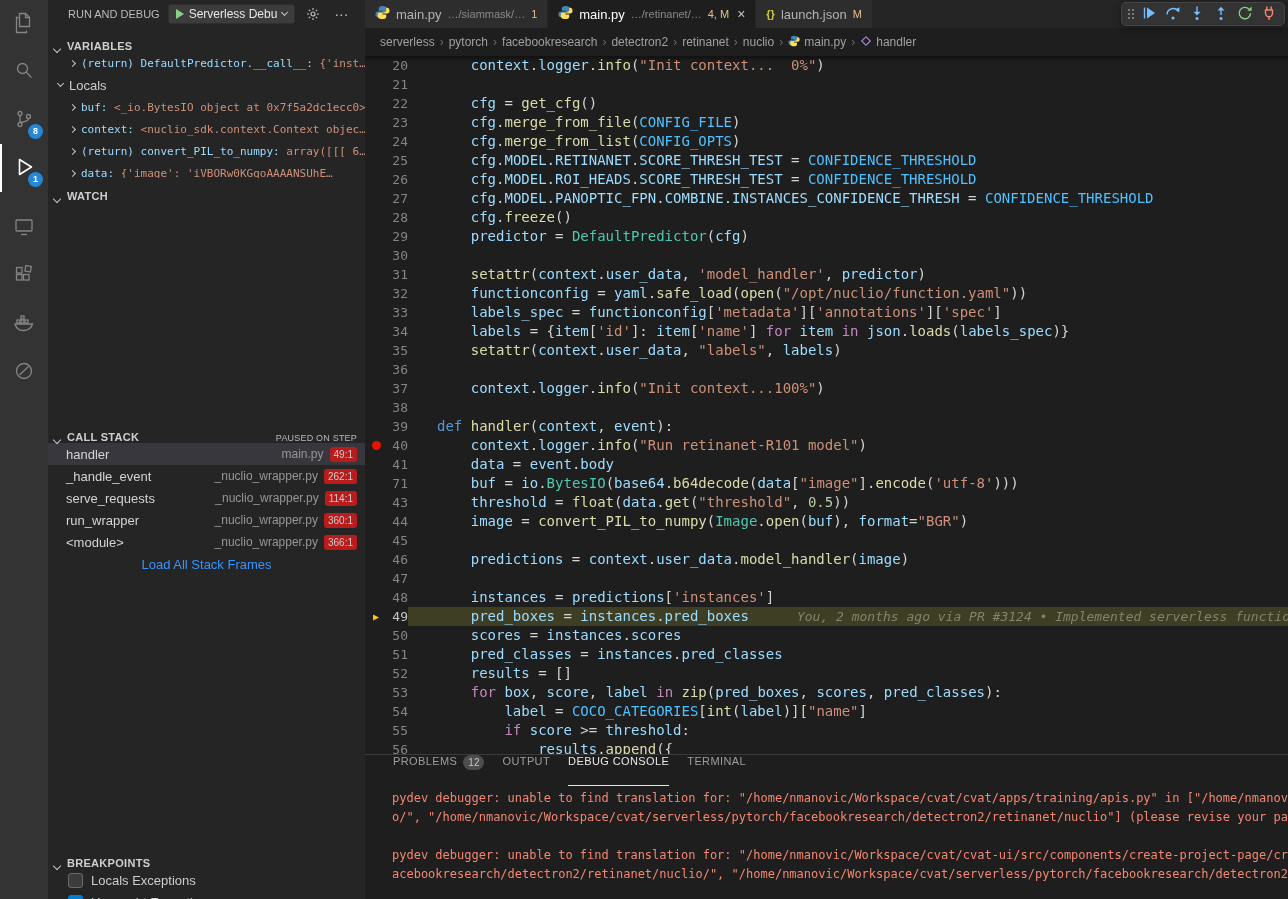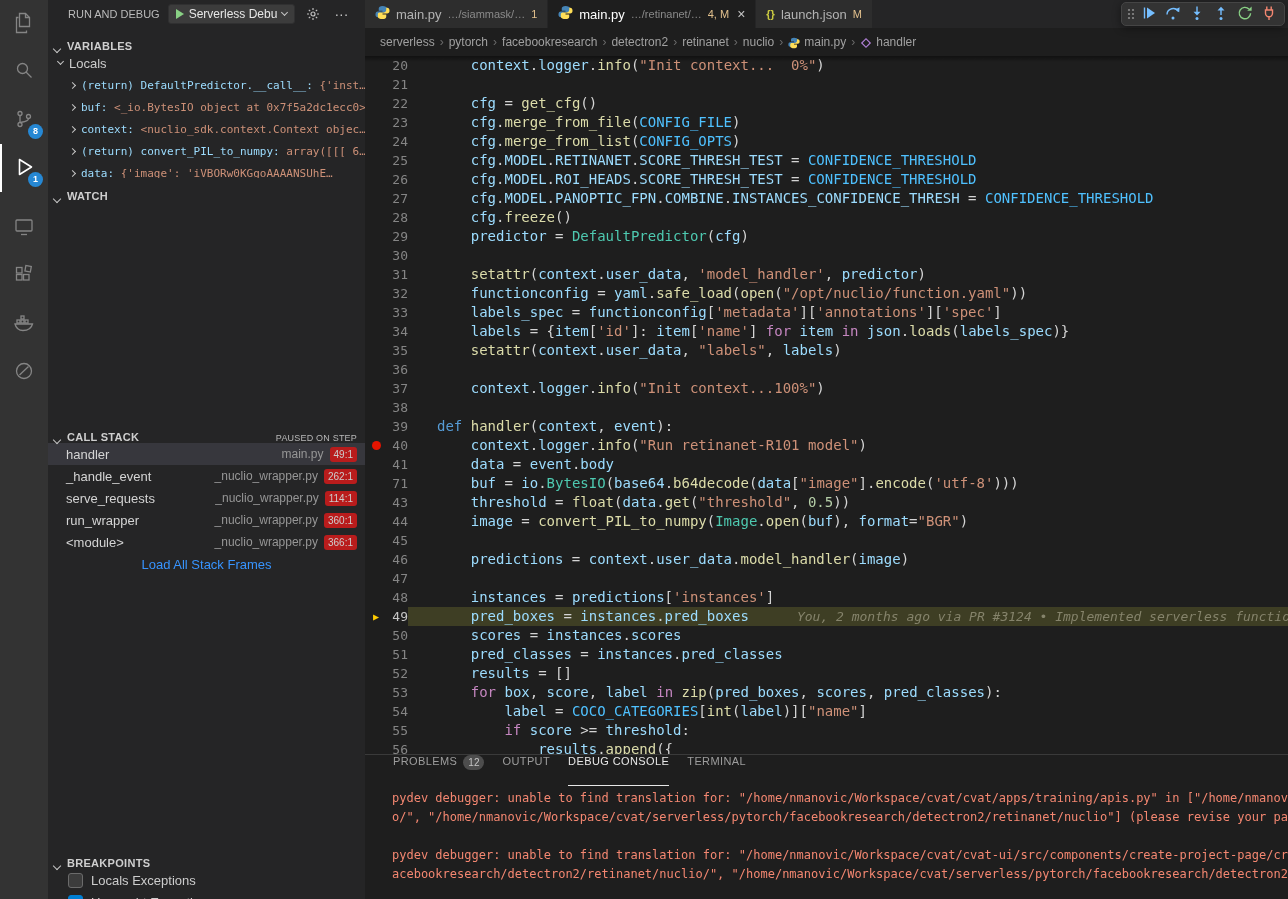--- a/index.html
+++ b/index.html
@@ -56,21 +56,21 @@
   .main { flex:1; min-width:0; display:flex; flex-direction:column; position:relative; background:#1e1e1e; }
   .tabbar { height:28px; flex:none; background:#252526; display:flex; overflow:hidden; }
   .tab { display:flex; align-items:center; gap:6px; padding:0 10px; background:#2d2d2d; border-right:1px solid #252526; color:#b3b3b3; font-size:13px; cursor:pointer; white-space:nowrap; }
   .tab.active { background:#1e1e1e; color:#ffffff; }
   .tab-desc { font-size:11px; color:#8a8a8a; }
   .tab-badge { font-size:11px; color:#e2c08d; }
   .tab-close { color:#c5c5c5; font-size:14px; margin-left:2px; }
   .json-icon { color:#cbcb41; font-weight:700; font-size:11px; }
 
   .breadcrumbs { height:28px; flex:none; display:flex; align-items:center; gap:5px; padding-left:15px; font-size:12px; color:#a0a0a0; white-space:nowrap; overflow:hidden; }
-  .bc-item { display:flex; align-items:flex-end; gap:4px; cursor:pointer; }
+  .bc-item { display:flex; align-items:flex-start; gap:4px; cursor:pointer; }
   .bc-sep { color:#6a6a6a; font-size:12px; }
 
   .editor { flex:1; overflow:hidden; position:relative; background:#1e1e1e; }
   .editor::before { content:''; position:absolute; top:0; left:0; right:0; height:6px; background:linear-gradient(rgba(0,0,0,.45), transparent); z-index:5; pointer-events:none; }
   .line { height:19px; display:flex; overflow:hidden; font-family:"DejaVu Sans Mono", monospace; line-height:19px; }
   .gut { width:43px; flex:none; display:flex; }
   .bpm { width:22px; flex:none; display:flex; align-items:center; justify-content:center; }
   .bp-dot { width:9px; height:9px; border-radius:50%; background:#e51400; }
   .dbg-arrow { color:#ffcc00; font-size:10px; }
   .ln { width:21px; flex:none; text-align:right; color:#858585; font-size:13px; }
@@ -194,22 +194,22 @@
           </svg>
       </span>
       <span class="icon-btn">···</span>
     </div>
 
     <div class="section-header">
       <span class="chev down"></span>
       <span>VARIABLES</span>
     </div>
     <div class="var-content" id="variables-rows">
+        <div class="tree-row child-row"><span class="chev right small"></span><span class="v-name">(return) DefaultPredictor.__call__:</span><span class="v-value"> {'inst…</span></div>
         <div class="tree-row locals-row"><span class="chev down small"></span><span>Locals</span></div>
-        <div class="tree-row child-row"><span class="chev right small"></span><span class="v-name">(return) DefaultPredictor.__call__:</span><span class="v-value"> {'inst…</span></div>
         <div class="tree-row child-row"><span class="chev right small"></span><span class="v-name">buf:</span><span class="v-value"> &lt;_io.BytesIO object at 0x7f5a2dc1ecc0&gt;</span></div>
         <div class="tree-row child-row"><span class="chev right small"></span><span class="v-name">context:</span><span class="v-value"> &lt;nuclio_sdk.context.Context objec…</span></div>
         <div class="tree-row child-row"><span class="chev right small"></span><span class="v-name">(return) convert_PIL_to_numpy:</span><span class="v-value"> array([[[ 6…</span></div>
         <div class="tree-row child-row"><span class="chev right small"></span><span class="v-name">data:</span><span class="v-value"> {'image': 'iVBORw0KGgoAAAANSUhE…</span></div>
       </div>
 
     <div class="section-header">
       <span class="chev down"></span>
       <span>WATCH</span>
     </div>

